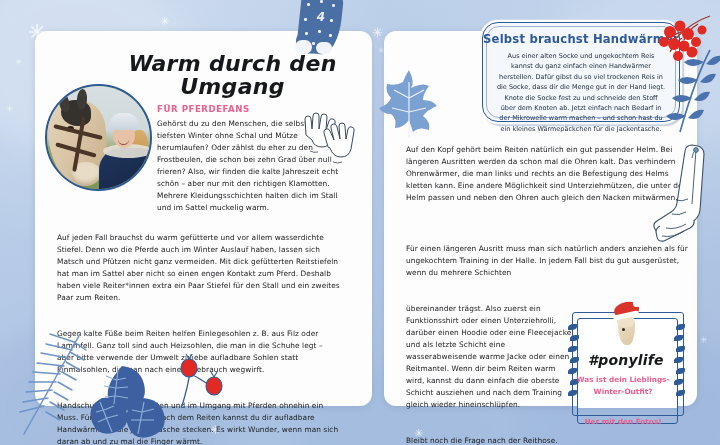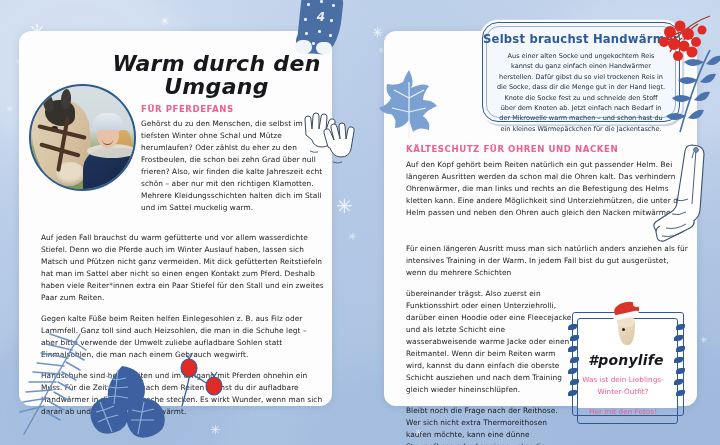--- a/index.html
+++ b/index.html
@@ -24,21 +24,21 @@
   .w3{left:-30px;bottom:-60px;width:260px;height:190px;background:#9db7dc;opacity:.5;}
   .w4{right:-40px;bottom:-60px;width:250px;height:180px;background:#9ab5db;opacity:.5;}
   .w5{left:300px;bottom:-70px;width:200px;height:150px;background:#9fb9dd;opacity:.45;}
 
   
   .page{
     position:absolute;top:31px;height:375px;
     background:#fdfdfd;border-radius:12px;
     box-shadow:0 1px 7px rgba(60,85,125,.16);
   }
-  #page-left{left:19px;width:313px;}
+  #page-left{left:35px;width:313px;padding-left:24px;}
   #page-right{left:384px;width:313px;}
 
   
   .title{
     position:absolute;left:90px;top:6px;width:215px;
     text-align:center;
     font-family:"DejaVu Sans", sans-serif;
     font-weight:bold;font-style:italic;
     font-size:22px;line-height:23px;color:#17181c;
     letter-spacing:.3px;
@@ -103,21 +103,21 @@
   }
   .h-pink{
     color:#ee5f8e;font-weight:bold;font-size:8.6px;line-height:10.5px;
     letter-spacing:.55px;text-transform:uppercase;
     margin:0 0 4px 0;
   }
   .body-txt{
     color:#1b1c1f;font-size:7.4px;line-height:12px;
     margin:0;letter-spacing:.05px;
   }
-  .body-txt + .body-txt{margin-top:9px;}
+  .body-txt + .body-txt{margin-top:24px;}
   .sec{position:absolute;left:22px;width:283px;}
   #sec-kalte{top:201px;}
 
   
   .tipbox{
     position:absolute;left:98px;top:-9px;width:196px;height:98px;
     background:#f4f7fb;
     border:1.6px solid #2f5a98;
     border-radius:16px;
     box-shadow:0 0 0 2.2px #fdfdfd, 2px 2px 0 2.2px rgba(47,90,152,.25);
@@ -156,23 +156,23 @@
   .pony .leafd{
     position:absolute;width:9px;height:6px;background:#2f5a98;
     border-radius:60% 10% 60% 10%;
   }
   .pony-tag{
     position:absolute;left:0;right:0;top:44px;text-align:center;
     font-size:14px;font-weight:bold;font-style:italic;color:#17181c;letter-spacing:.2px;
   }
   .pony-q{
     position:absolute;left:0;right:6px;top:66px;text-align:center;
-    color:#ee5f8e;font-size:7.3px;line-height:11.5px;font-weight:normal;
-  }
-  .pony-q .q2{display:block;margin-top:9px;}
+    color:#ee5f8e;font-size:7.3px;line-height:11.5px;font-weight:bold;
+  }
+  .pony-q .q2{display:block;margin-top:19px;}
   .pony-horse{
     position:absolute;left:47px;top:-6px;width:27px;height:44px;
   }
   .pony-horse .hh{
     position:absolute;left:5px;top:12px;width:17px;height:31px;
     background:linear-gradient(140deg,#f0e4cd,#dcc7a4);
     border-radius:44% 40% 38% 48%/34% 32% 60% 62%;
   }
   .pony-horse .mane{position:absolute;left:4px;top:11px;width:17px;height:14px;background:#efe2c9;border-radius:50% 50% 30% 40%;}
   .pony-horse .cap{
@@ -396,26 +396,25 @@
 
   <div class="page" id="page-right">
 
     <div class="tipbox">
       <div class="inner"></div>
       <h3>Selbst brauchst Handwärmer</h3>
       <p>Aus einer alten Socke und ungekochtem Reis kannst du ganz einfach einen Handwärmer herstellen. Dafür gibst du so viel trockenen Reis in die Socke, dass dir die Menge gut in der Hand liegt. Knote die Socke fest zu und schneide den Stoff über dem Knoten ab. Jetzt einfach nach Bedarf in der Mikrowelle warm machen – und schon hast du ein kleines Wärmepäckchen für die Jackentasche.</p>
     </div>
 
     <div class="sec" id="sec-kaelte">
-      <p class="h-pink">KÄLTESCHUTZ FÜR OHREN UND NACKEN</p>
       <p class="body-txt">Auf den Kopf gehört beim Reiten natürlich ein gut passender Helm. Bei längeren Ausritten werden da schon mal die Ohren kalt. Das verhindern Ohrenwärmer, die man links und rechts an die Befestigung des Helms kletten kann. Eine andere Möglichkeit sind Unterziehmützen, die unter den Helm passen und neben den Ohren auch gleich den Nacken mitwärmen.</p>
     </div>
 
     <div class="sec" id="sec-oberkoerper">
-      <p class="body-txt">Für einen längeren Ausritt muss man sich natürlich anders anziehen als für intensives Training in der Warm. In jedem Fall bist du gut ausgerüstet, wenn du mehrere Schichten</p>
+      <p class="body-txt">Für einen längeren Ausritt muss man sich natürlich anders anziehen als für ungekochtem Training in der Halle. In jedem Fall bist du gut ausgerüstet, wenn du mehrere Schichten</p>
       <p class="body-txt narrow">übereinander trägst. Also zuerst ein Funktionsshirt oder einen Unterziehrolli, darüber einen Hoodie oder eine Fleecejacke und als letzte Schicht eine wasserabweisende warme Jacke oder einen Reitmantel. Wenn dir beim Reiten warm wird, kannst du dann einfach die oberste Schicht ausziehen und nach dem Training gleich wieder hineinschlüpfen.</p>
       <p class="body-txt narrow">Bleibt noch die Frage nach der Reithose. Wer sich nicht extra Thermoreithosen kaufen möchte, kann eine dünne Strumpfhose oder Leggings unter die Reithose ziehen. Achte aber darauf, dass an den Innenseiten der Beine keine Nähte scheuern können.</p>
     </div>
 
     <div class="pony">
       <div class="card"></div>
       <div class="frame"></div>
       <div class="frame2"></div>
       <div class="vine l">
         <div class="leafd" style="left:0px;top:0px;"></div>

